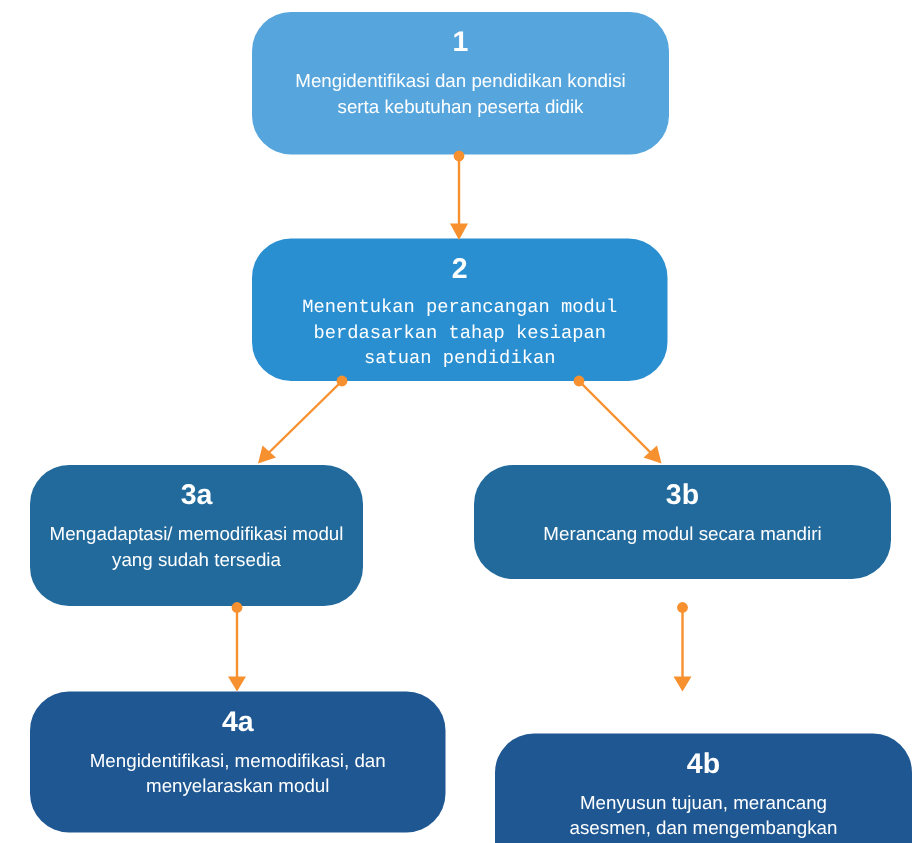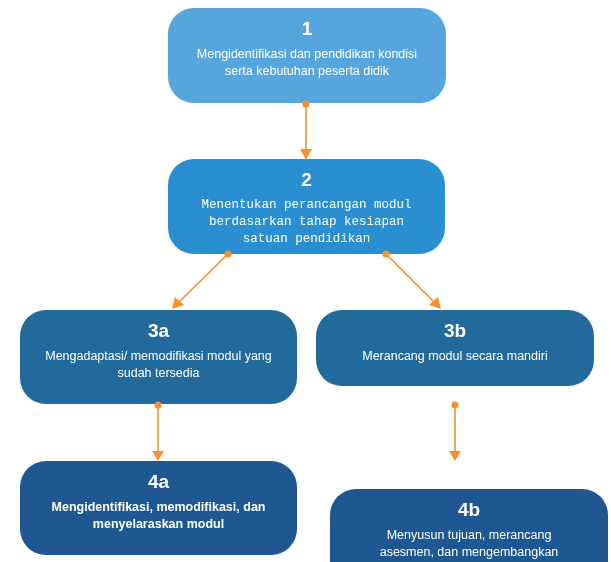--- a/index.html
+++ b/index.html
@@ -4,21 +4,21 @@
 <style>
   html, body { margin: 0; padding: 0; background: #ffffff; }
   body { width: 611px; height: 562px; position: relative; overflow: hidden;
          font-family: "Liberation Sans", "DejaVu Sans", sans-serif; }
   .box { position: absolute; border-radius: 26px; color: #ffffff; text-align: center;
          box-sizing: border-box; padding-top: 10px; }
   .box .num { font-weight: bold; font-size: 19px; line-height: 22px; display: block; margin-bottom: 6px; }
   .box .txt { font-size: 12.5px; line-height: 17px; display: block; padding: 0 14px; }
   #b1 { left: 168px; top: 8px; width: 278px; height: 95px; background: #56a5dc; }
   #b2 { left: 168px; top: 159px; width: 277px; height: 95px; background: #2a8fd0; }
-  #b3a { left: 20px; top: 310px; width: 277px; height: 94px; background: #226a9c; }
+  #b3a { left: 20px; top: 310px; width: 222px; height: 94px; background: #226a9c; }
   #b3b { left: 316px; top: 310px; width: 278px; height: 76px; background: #226a9c; }
   #b4a { left: 20px; top: 461px; width: 277px; height: 94px; background: #1e5791; }
   #b4b { left: 330px; top: 461px; width: 278px; height: 112px; background: #1e5791; margin-top: 28px; }
   svg.arrows { position: absolute; left: 0; top: 0; width: 611px; height: 562px; pointer-events: none; }
 </style>
 </head>
 <body>
 
 <div class="box" id="b1" style="background: rgb(86, 165, 220);">
   <span class="num">1</span>
@@ -35,21 +35,21 @@
   <span class="txt" style="padding:0 11px;">Mengadaptasi/ memodifikasi modul yang sudah tersedia</span>
 </div>
 
 <div class="box" id="b3b" style="background: rgb(34, 106, 156);">
   <span class="num">3b</span>
   <span class="txt">Merancang modul secara mandiri</span>
 </div>
 
 <div class="box" id="b4a" style="background: rgb(30, 87, 145);">
   <span class="num">4a</span>
-  <span class="txt" style="padding:0 18px;font-weight:bold;">Mengidentifikasi, memodifikasi, dan menyelaraskan modul</span>
+  <span class="txt" style="padding:0 18px;">Mengidentifikasi, memodifikasi, dan menyelaraskan modul</span>
 </div>
 
 <div class="box" id="b4b" style="background: rgb(30, 87, 145);">
   <span class="num">4b</span>
   <span class="txt" style="padding:0 30px;">Menyusun tujuan, merancang asesmen, dan mengembangkan aktivitas</span>
 </div>
 
 <svg class="arrows" viewBox="0 0 611 562">
   <g stroke="#f7902e" stroke-width="1.6" fill="#f7902e">
 

